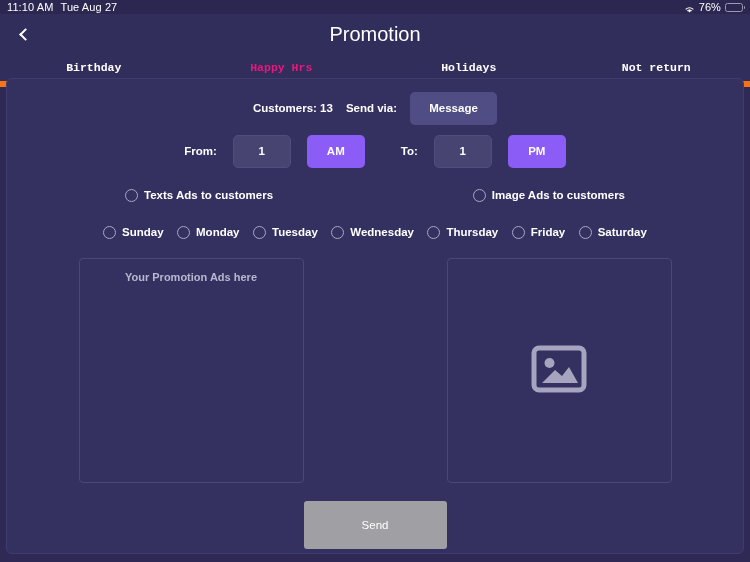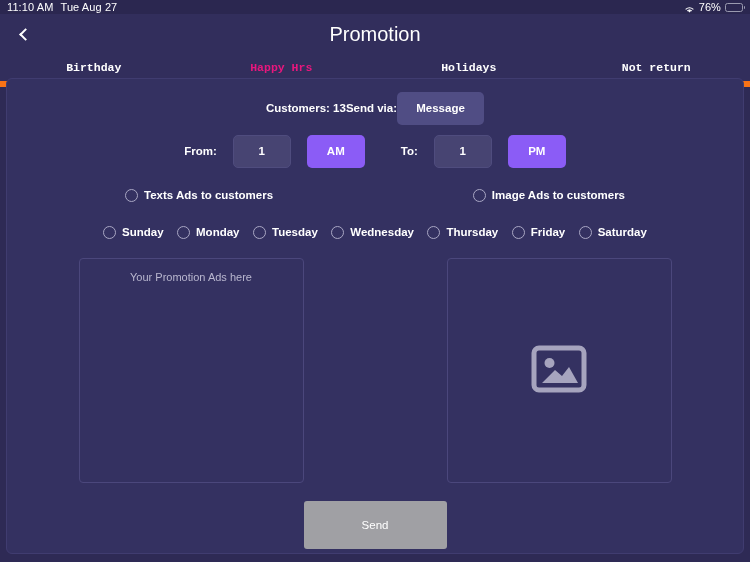--- a/index.html
+++ b/index.html
@@ -83,21 +83,21 @@
     background: #343161;
     border: 1px solid #403c70;
     border-radius: 6px;
     padding-top: 10px;
   }
 
   .row { display: flex; align-items: center; justify-content: center; }
   .label { font-size: 11.5px; font-weight: bold; color: #ffffff; }
 
   
-  .row-customers { height: 38px; }
+  .row-customers { gap: 13px; height: 38px; }
   .btn-message {
     width: 87px; height: 33px;
     background: #504d84; border-radius: 5px;
     display: flex; align-items: center; justify-content: center;
     font-size: 11.5px; font-weight: bold; color: #ffffff;
     cursor: pointer;
   }
 
   
   .row-time { gap: 16px; height: 44px; margin-top: 2px; }
@@ -124,21 +124,21 @@
     width: 13px; height: 13px; border-radius: 50%;
     border: 1.6px solid #a9a7c4; background: transparent;
     flex: none;
   }
   .radio-label { font-size: 11.5px; font-weight: bold; color: #ffffff; white-space: nowrap; }
 
   
   .row-adstype { height: 36px; margin-top: 4px; padding: 0 118px; justify-content: space-between; }
 
   
-  .boxes { display: flex; justify-content: center; gap: 143px; margin-top: 10px; }
+  .boxes { display: flex; justify-content: center; gap: 143px; margin-top: 10px; font-weight: bold; }
   .textbox {
     width: 225px; height: 225px;
     border: 1px solid #4b477c; border-radius: 4px;
     background: transparent;
     padding-top: 8px;
     text-align: center;
   }
   .textbox-placeholder { font-size: 11px; color: #b9b7cf; }
   .imagebox {
     width: 225px; height: 225px;

